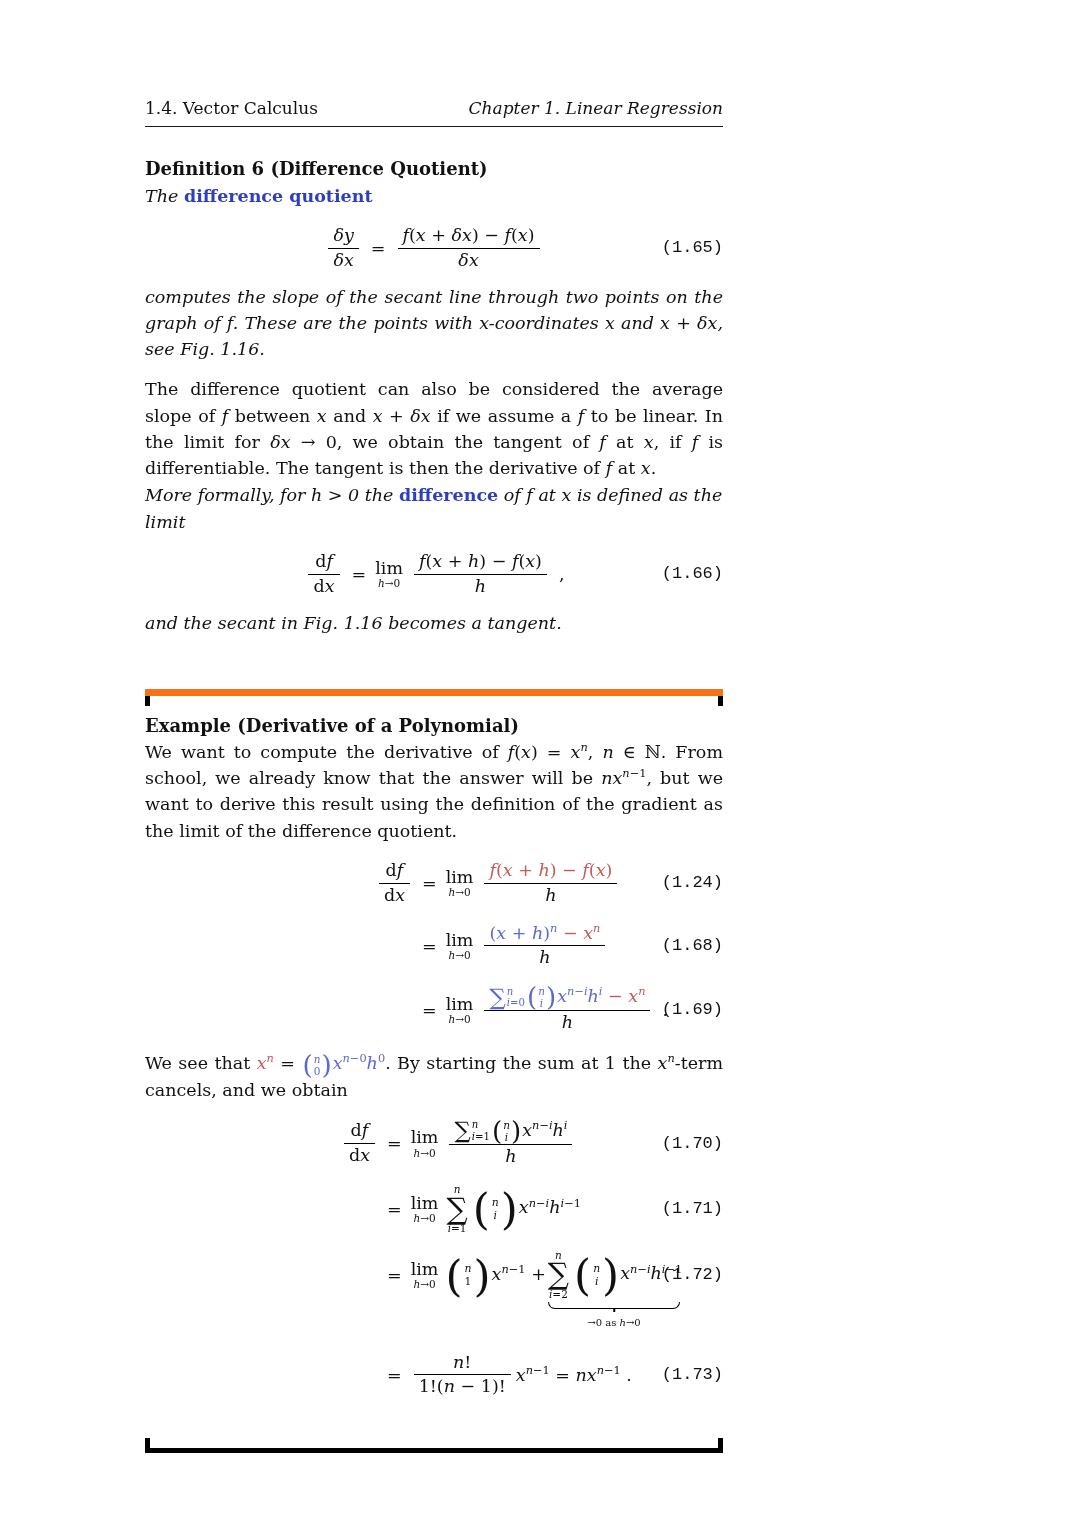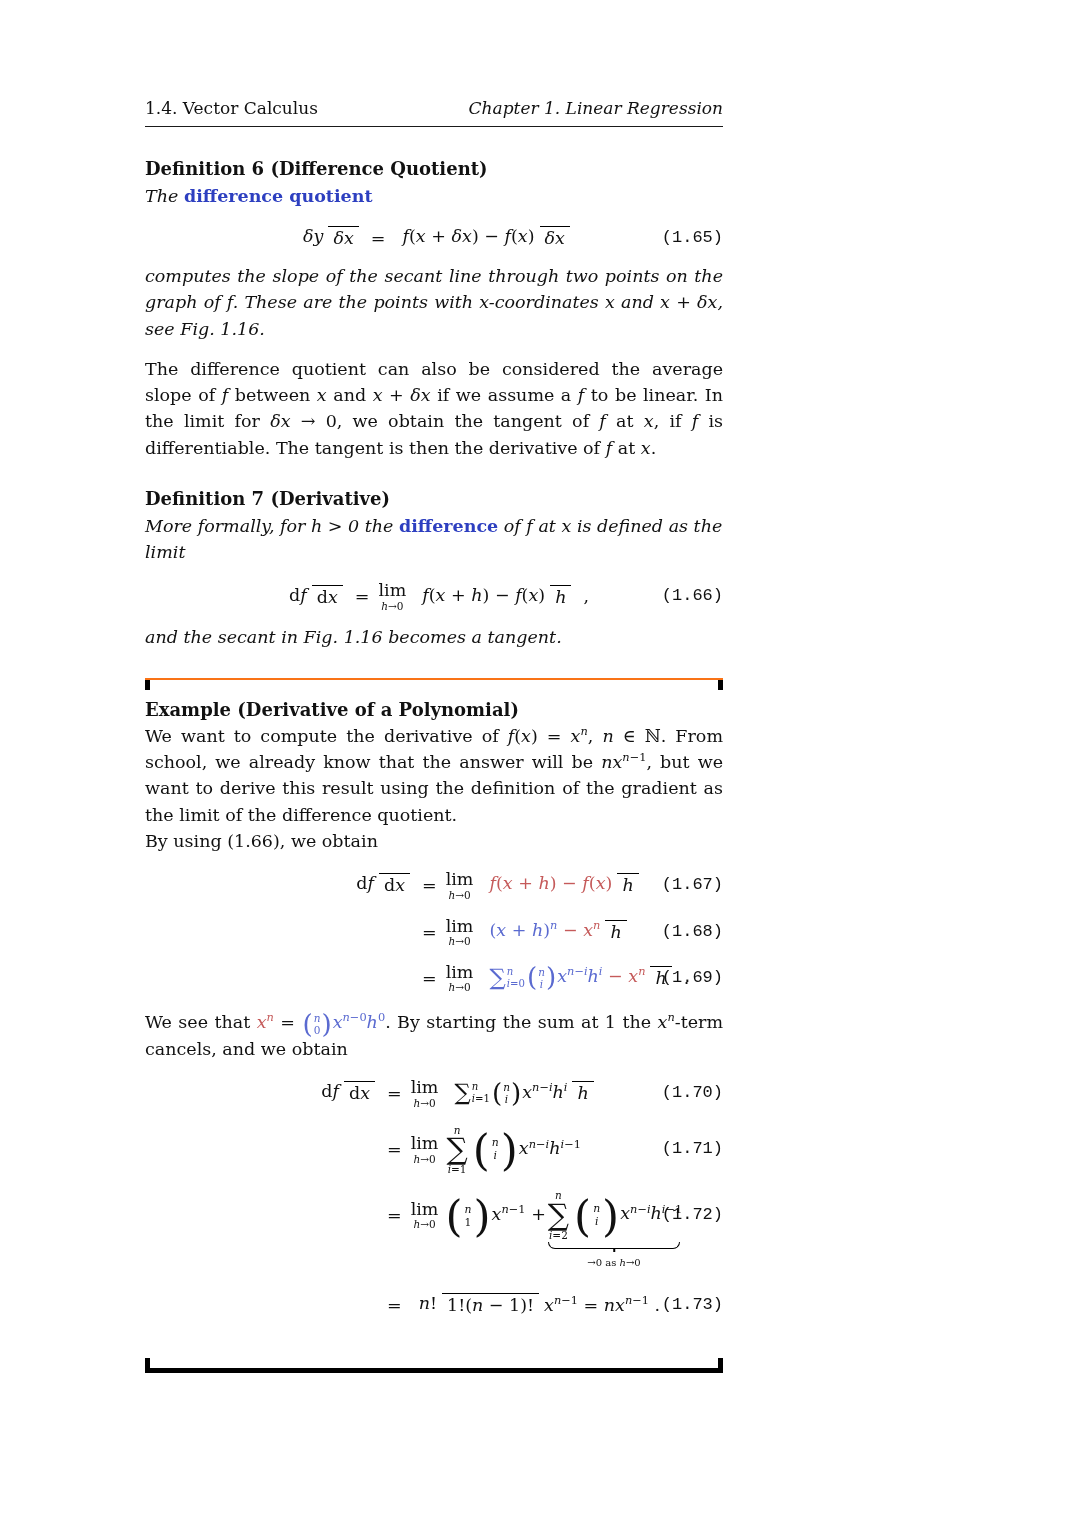--- a/index.html
+++ b/index.html
@@ -19,21 +19,21 @@
   .lead { margin:1px 0 4px; }
   .sp-top { margin-top:14px; }
   .term { font-style:normal; font-weight:700; color:var(--term_blue,#2d3fc0); }
   .mr { color:var(--math_red,#c55a5a); }
   .mb { color:var(--math_blue,#5a6ad0); }
 
   
   .eq-line { position:relative; display:flex; justify-content:center; align-items:center; margin:16px 0 12px; }
   .eq-mid { display:flex; align-items:center; }
   .tag { position:absolute; right:0; top:50%; transform:translateY(-50%); font-size:17px; font-style:normal;font-family:Liberation Mono, monospace; }
-  .frac { display:inline-flex; flex-direction:row; align-items:stretch; text-align:center; vertical-align:middle; margin:0 5px; line-height:1.25; }
+  .frac { display:inline-flex; flex-direction:column; align-items:stretch; text-align:center; vertical-align:middle; margin:0 5px; line-height:1.25; }
   .fnum { padding:0 5px 1px; }
   .fden { border-top:1.4px solid #000; padding:1px 5px 0; }
   .mrel { margin:0 7px; }
   .limb { display:inline-flex; flex-direction:column; align-items:center; line-height:1.05; margin:0 6px 0 2px; vertical-align:middle; }
   .lsub { font-size:0.6em; margin-top:1px; }
   sup { font-size:0.65em; line-height:0; }
 
   
   .ts { display:inline-flex; align-items:center; vertical-align:middle; margin-right:1px; }
   .sg { font-size:1.3em; line-height:0.85; }
@@ -45,21 +45,21 @@
   
   .ds { display:inline-flex; flex-direction:column; align-items:center; line-height:1; vertical-align:middle; margin:0 4px 0 2px; }
   .dt { font-size:0.6em; margin-bottom:1px; }
   .dsg { font-size:1.7em; line-height:0.9; }
   .du { font-size:0.6em; margin-top:1px; }
   .db { display:inline-flex; align-items:center; vertical-align:middle; margin:0 1px; }
   .dpp { font-size:2.5em; line-height:0.62; }
   .dstk { display:inline-flex; flex-direction:column; align-items:center; font-size:0.62em; line-height:1.2; padding:0 2px; }
 
   
-  .exbox { position:relative; border-top:2px solid #f97316; border-bottom:5px solid #000; margin-top:28px; padding:10px 0 34px; }
+  .exbox { position:relative; border-top:7px solid #f97316; border-bottom:5px solid #000; margin-top:53px; padding:10px 0 34px; }
   .tick { position:absolute; width:5px; height:10px; background:#000; }
   .tick.t{top:0} .tick.b{bottom:0} .tick.l{left:0} .tick.r{right:0}
   .exbox .dhead { margin-top:6px; }
 
   
   .aln { margin:12px 0 4px; }
   .arow { position:relative; display:flex; align-items:center; margin:16px 0; }
   .alhs { display:flex; justify-content:flex-end; align-items:center; flex:0 0 270px; }
   .b2 .alhs { flex-basis:235px; }
   .arhs { display:flex; align-items:center; flex:1; }
@@ -105,21 +105,20 @@
           </span>
       </div>
       <span class="tag">(1.65)</span>
     </div>
     <p class="it just">computes the slope of the secant line through two points on the graph of <i>f</i>. These are the points with <i>x</i>-coordinates <i>x</i> and <i>x</i> + <i>δx</i>, see Fig. 1.16.</p>
   </section>
 
   <p class="just sp-top">The difference quotient can also be considered the average slope of <i>f</i> between <i>x</i> and <i>x</i> + <i>δx</i> if we assume a <i>f</i> to be linear. In the limit for <i>δx</i> → 0, we obtain the tangent of <i>f</i> at <i>x</i>, if <i>f</i> is differentiable. The tangent is then the derivative of <i>f</i> at <i>x</i>.</p>
 
   <section>
-    <div class="dhead">Definition 7 (Derivative)</div>
     <p class="lead it">More formally, for <i>h</i> &gt; 0 the <span class="term">difference</span> of <i>f</i> at <i>x</i> is defined as the limit</p>
     <div class="eq-line">
       <div class="eq-mid">
         <span class="frac">
             <span class="fnum">d<i>f</i></span>
             <span class="fden">d<i>x</i></span>
           </span>
         <span class="mrel">=</span>
         <span class="limb">
             <span>lim</span>
@@ -137,21 +136,20 @@
   </section>
 
   <div class="exbox">
     <span class="tick t l"></span>
     <span class="tick t r"></span>
     <span class="tick b l"></span>
     <span class="tick b r"></span>
 
     <div class="dhead">Example (Derivative of a Polynomial)</div>
     <p class="just">We want to compute the derivative of <i>f</i>(<i>x</i>) = <i>x</i><sup><i>n</i></sup>, <i>n</i> ∈ ℕ. From school, we already know that the answer will be <i>nx</i><sup><i>n</i>−1</sup>, but we want to derive this result using the definition of the gradient as the limit of the difference quotient.</p>
-    <p>By using (1.66), we obtain</p>
 
     <div class="aln b1">
 
       <div class="arow">
         <div class="alhs">
           <span class="frac">
               <span class="fnum">d<i>f</i></span>
               <span class="fden">d<i>x</i></span>
             </span>
         </div>
@@ -159,21 +157,21 @@
           <span class="mrel">=</span>
           <span class="limb">
               <span>lim</span>
               <span class="lsub"><i>h</i>→0</span>
             </span>
           <span class="frac">
               <span class="fnum"><span class="mr"><i>f</i>(<i>x</i> + <i>h</i>) − <i>f</i>(<i>x</i>)</span></span>
               <span class="fden"><i>h</i></span>
             </span>
         </div>
-        <span class="tag">(1.67)</span>
+        <span class="tag">(1.24)</span>
       </div>
 
       <div class="arow">
         <div class="alhs"></div>
         <div class="arhs">
           <span class="mrel">=</span>
           <span class="limb">
               <span>lim</span>
               <span class="lsub"><i>h</i>→0</span>
             </span>

